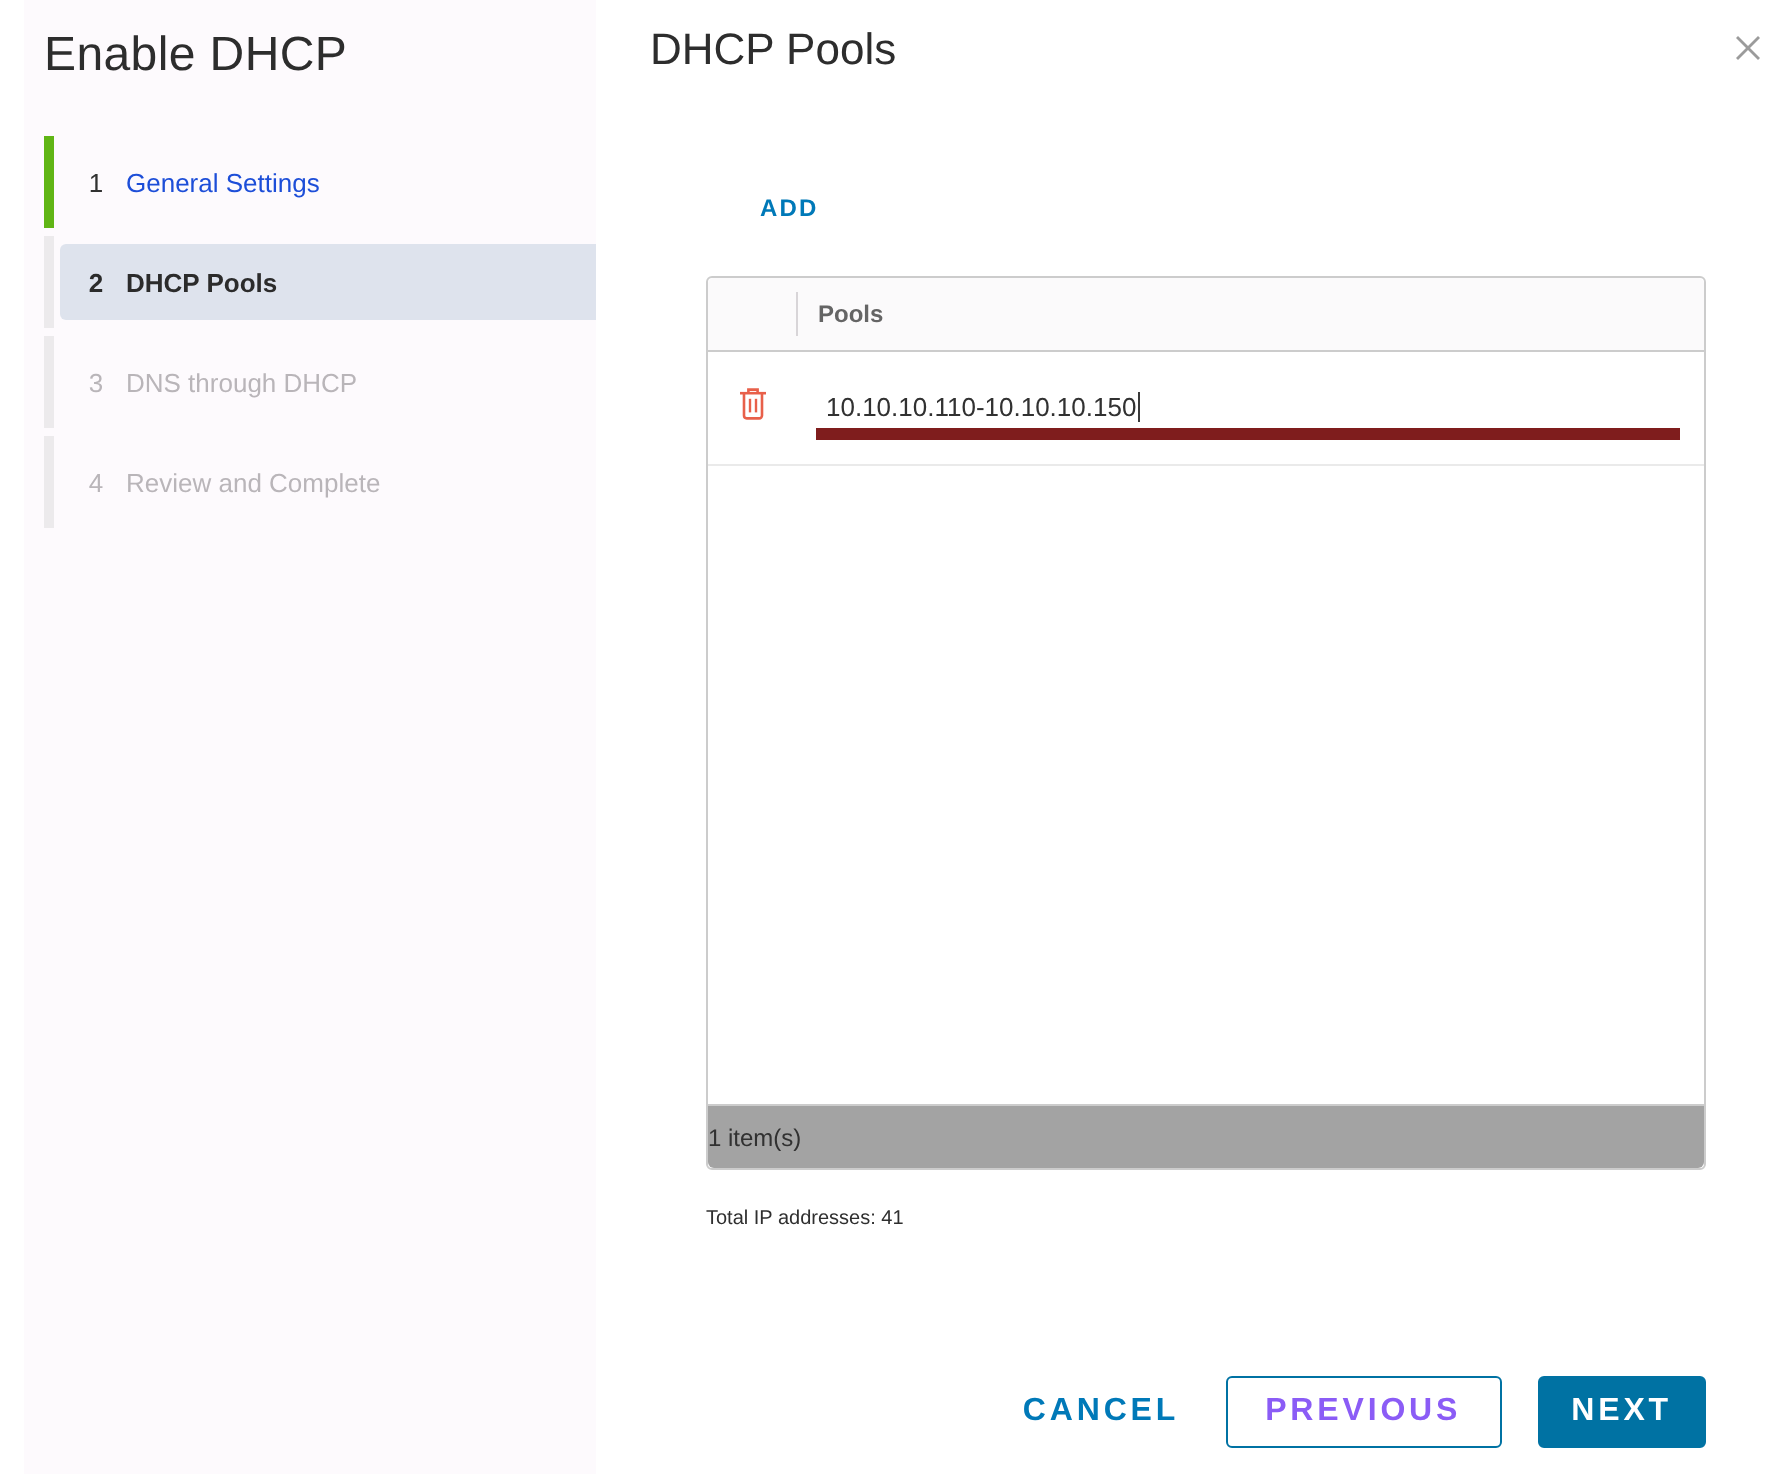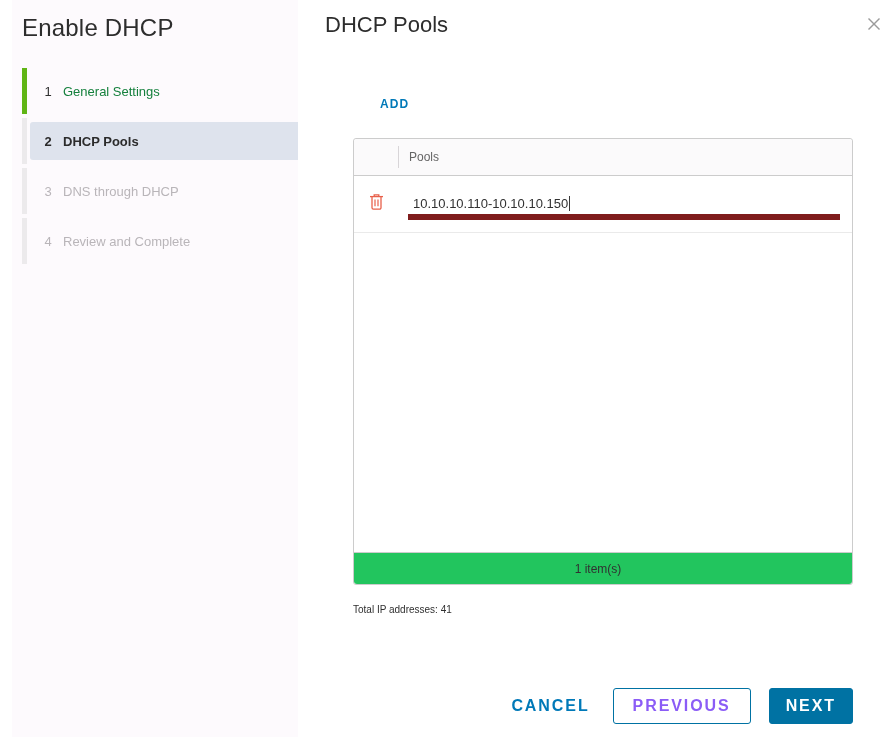--- a/index.html
+++ b/index.html
@@ -14,52 +14,52 @@
   .steps { margin-top:24px; }
   .step-row { position:relative; height:50px; display:flex; align-items:center; }
   .step-bar { position:absolute; left:10px; top:2px; height:46px; width:5px;
               background:#eceaec; }
   .step-row.completed .step-bar { background:#60b515; }
   .step-pill { margin-left:18px; width:calc(100% - 19px); height:38px;
                display:flex; align-items:center; border-radius:3px; }
   .step-row.active .step-pill { background:#dee3ed; }
   .step-num { margin-left:12px; width:12px; text-align:center;
               font-size:13px; color:#313131; }
-  .step-label { margin-left:9px; font-size:13px; color:#15803d; }
+  .step-label { margin-left:9px; font-size:13px; color:#1d4ed8; }
   .step-row.active .step-num, .step-row.active .step-label { font-weight:700; color:#2b2b2b; }
   .step-row.disabled .step-num, .step-row.disabled .step-label { color:#b9b5b9; }
 
   
   .main { position:absolute; left:298px; top:0; width:594px; height:737px; background:#fff; }
   .main-title { position:absolute; left:27px; top:12px; font-size:22px;
                 font-weight:300; color:#2d2d2d; }
   .close-btn { position:absolute; right:8px; top:16px; width:20px; height:20px;
                display:flex; align-items:center; justify-content:center; cursor:pointer; }
   .add-link { position:absolute; left:82px; top:97px; font-size:12px; font-weight:700;
               letter-spacing:.09em; color:#0079b8; cursor:pointer; }
 
   .pools-table { position:absolute; left:55px; top:138px; width:500px; height:447px;
                  border:1px solid #cccccc; border-radius:3px; background:#fff;
                  display:flex; flex-direction:column; }
   .thead { height:37px; min-height:37px; background:#fbfafb; border-bottom:1px solid #cccccc;
            display:flex; align-items:center; border-radius:3px 3px 0 0; }
   .th-spacer { width:44px; }
   .th-sep { width:1px; height:22px; background:#d8d5d8; }
-  .th-label { margin-left:10px; font-size:12px; color:#656565; }
+  .th-label { margin-left:10px; font-size:12px; color:#656565;font-weight:bold; }
   .trow { height:57px; min-height:57px; border-bottom:1px solid #eaeaea;
           display:flex; align-items:center; }
   .trash-btn { width:44px; display:flex; justify-content:center; align-items:center;
                cursor:pointer; }
   .input-wrap { flex:1; margin:4px 12px 0 10px; border-bottom:6px solid #7f1d1d;
                 height:28px; display:flex; align-items:center; cursor:text; }
   .input-text { font-size:13px; color:#313131; padding-left:5px; white-space:nowrap; }
   .caret { display:inline-block; width:1px; height:15px; background:#3a3a3a; margin-left:1px; }
   .tbody-filler { flex:1; background:#fff; }
-  .tfoot { height:32px; min-height:32px; background:#22c55e; border-top:1px solid #cccccc;
-           display:flex; align-items:center; justify-content:center; padding-right:10px;
+  .tfoot { height:32px; min-height:32px; background:#a3a3a3; border-top:1px solid #cccccc;
+           display:flex; align-items:center; justify-content:flex-start; padding-right:10px;
            font-size:12px; color:#313131; border-radius:0 0 3px 3px; }
 
   .total-line { position:absolute; left:55px; top:604px; font-size:10px; color:#2f2f2f; }
 
   
   .footer-buttons { position:absolute; right:39px; bottom:13px;
                     display:flex; align-items:center; }
   .btn { font-family:"Liberation Sans", sans-serif; font-size:16px; font-weight:600;
          letter-spacing:.12em; border-radius:3px; cursor:pointer; }
   .btn-link { color:#0079b8; background:none; border:none; padding:0 6px; height:34px; }

